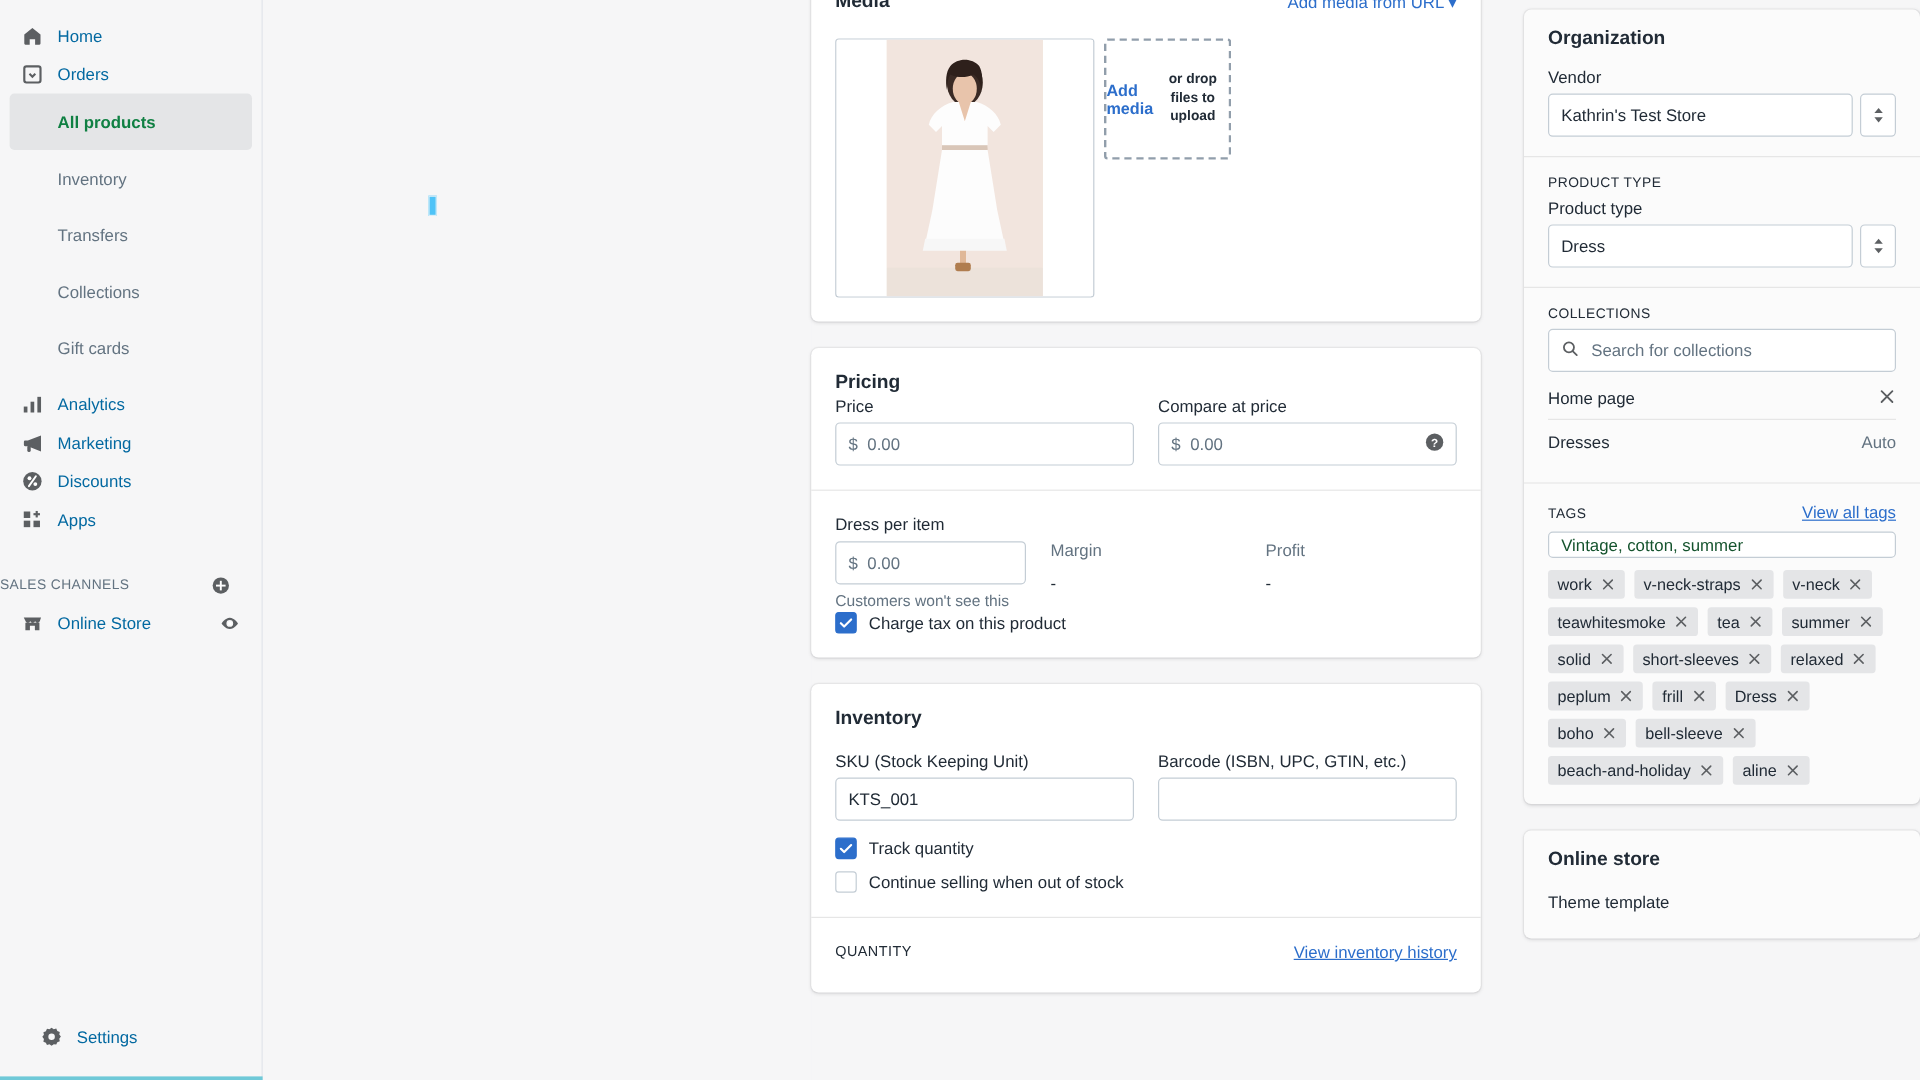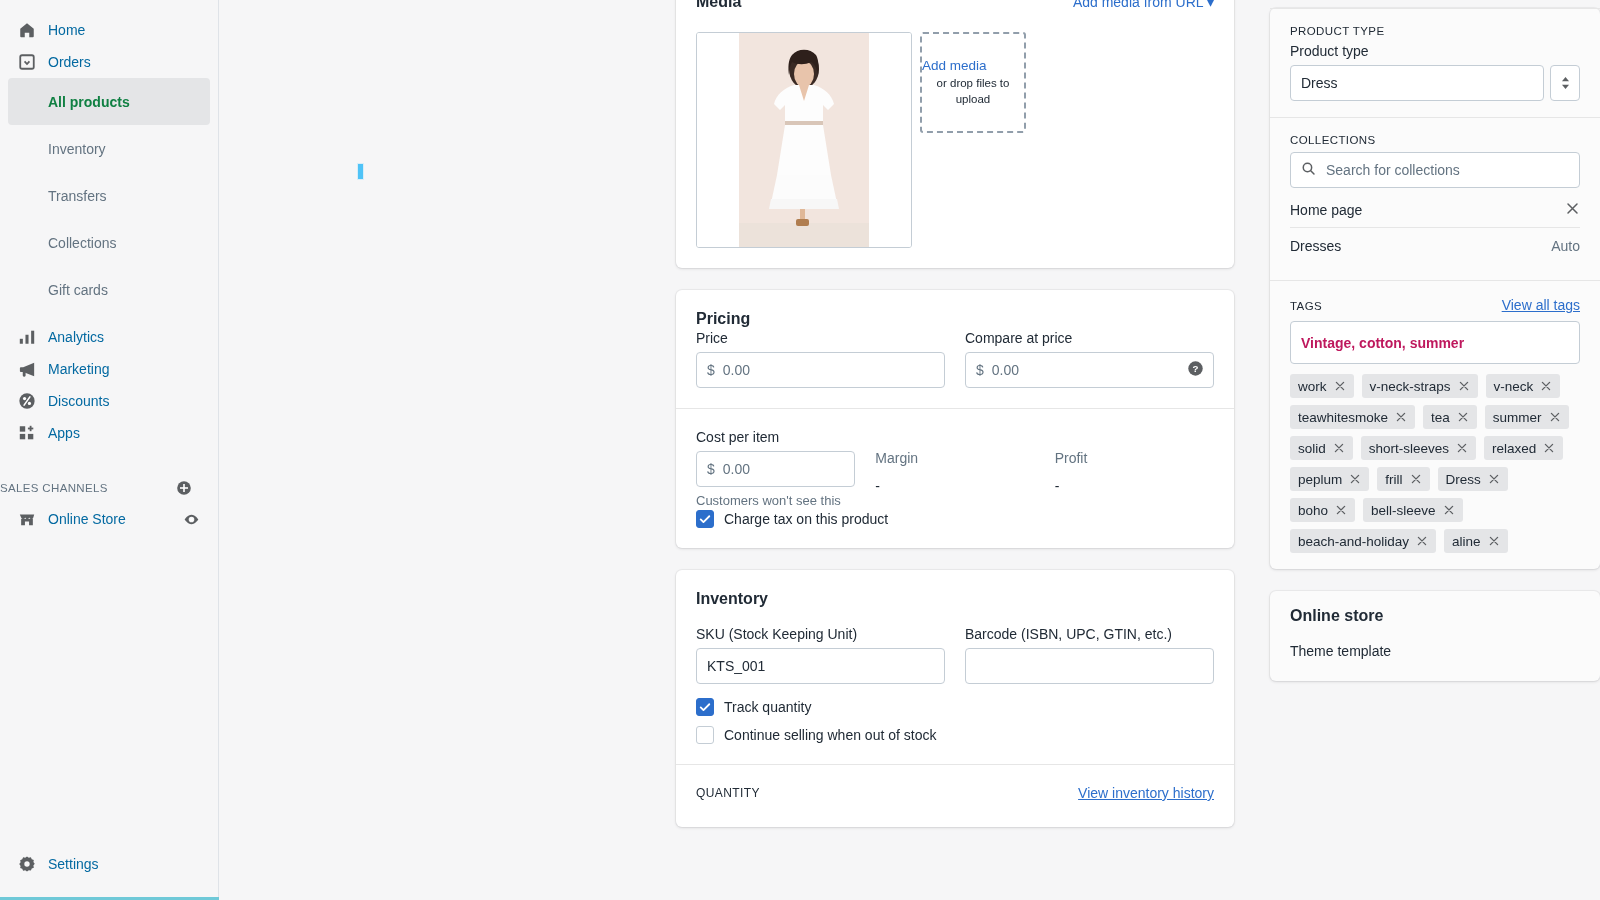--- a/index.html
+++ b/index.html
@@ -59,21 +59,21 @@
   .channels-head {
     display: flex; align-items: center; justify-content: space-between;
     padding: 0 18px 0 0; margin: 8px 8px 2px 0;
     height: 26px;
   }
   .channels-head .t {
     font-size: 11.5px; color: #637381; letter-spacing: .35px;
   }
   .icon-btn { cursor: pointer; display: inline-flex; }
   .settings-row {
-    position: absolute; left: 0; bottom: 20px; width: 219px;
+    position: absolute; left: 16px; bottom: 20px; width: 219px;
   }
 
   
   .center-gap { flex: 0 0 457px; position: relative; background: #f6f6f7; }
   .text-caret {
     position: absolute; left: 138px; top: 163px;
     width: 7px; height: 17px; background: #4fc3f7;
     border: 1px solid #d9eef8;
   }
 
@@ -103,22 +103,22 @@
   .media-body { display: flex; gap: 8px; padding: 0 20px 20px 20px; }
   .thumb {
     width: 216px; height: 216px;
     border: 1px solid #c4cdd5; border-radius: 3px;
     background: #ffffff;
     overflow: hidden; position: relative; cursor: pointer;
   }
   .dropzone {
     width: 106px; height: 101px;
     border: 2px dashed #919eab; border-radius: 3px;
-    display: flex; flex-direction: column; align-items: flex-start; justify-content: center;
-    cursor: pointer; gap: 3px;
+    display: flex; align-items: center; justify-content: center;
+    cursor: pointer; gap: 3px; font-weight: bold;
   }
   .dropzone .a { color: #2c6ecb; font-size: 13.5px; }
   .dropzone .b { color: #212b36; font-size: 11.5px; text-align: center; line-height: 1.35; }
 
   .field-label { font-size: 14px; color: #212b36; margin-bottom: 6px; display: block; }
   .input {
     height: 36px;
     border: 1px solid #c4cdd5;
     border-radius: 4px;
     background: #fff;
@@ -186,23 +186,23 @@
   }
   .coll-row {
     display: flex; align-items: center; justify-content: space-between;
     height: 36px; border-bottom: 1px solid #e6e6e6;
     font-size: 14px; color: #212b36;
   }
   .coll-row.last { border-bottom: none; }
   .coll-row .auto { color: #637381; font-size: 14px; }
   .tags-head { display: flex; align-items: baseline; justify-content: space-between; margin-bottom: 8px; }
   .tag-input {
-    height: 43px; border: 1px solid #c4cdd5; border-radius: 4px; background: #fff;
+    height: 22px; border: 1px solid #c4cdd5; border-radius: 4px; background: #fff;
     display: flex; align-items: center; padding: 0 10px;
-    font-size: 14px; color: #be185d; cursor: text; margin-bottom: 10px; font-weight: bold;
+    font-size: 14px; color: #14532d; cursor: text; margin-bottom: 10px;
   }
   .tag-wrap { display: flex; flex-wrap: wrap; gap: 7px 8px; }
   .tag {
     background: #e4e5e7; border-radius: 3px;
     height: 24px; display: inline-flex; align-items: center; gap: 7px;
     padding: 0 8px; font-size: 13.5px; color: #212b36;
     cursor: default;
   }
   .tag .x { cursor: pointer; display: inline-flex; }
   .rdiv { height: 1px; background: #e6e6e6; }
@@ -411,21 +411,21 @@
             </div>
           </div>
         </div>
       </div>
 
       <div class="section-divider"></div>
 
       <div class="card-pad">
         <div class="row2">
           <div>
-            <span class="field-label">Cost per item</span>
+            <span class="field-label">Dress per item</span>
             <div class="input">
               <span class="prefix">$</span>
               <span class="ph">0.00</span>
             </div>
             <div class="hint">Customers won't see this</div>
           </div>
           <div class="metric" style="padding-top:21px">
             <span class="k">Margin</span>
             <span class="v">-</span>
           </div>
@@ -483,20 +483,35 @@
           <span class="sub-head">QUANTITY</span>
           <span class="link-underline">View inventory history</span>
         </div>
       </div>
     </section>
   </main>
 
   <aside class="right-col">
 
     <section class="rcard" style="margin-top:8px">
+      <div class="rsec">
+        <div class="rtitle">Organization</div>
+        <span class="rlabel">Vendor</span>
+        <div class="select-wrap">
+          <div class="select-box">
+            <span>Kathrin's Test Store</span>
+          </div>
+          <div class="stepper">
+            <svg width="11" height="16" viewBox="0 0 11 16">
+                <path d="M5.5 2 9 6.2H2L5.5 2z" fill="#5c5f62"></path>
+                <path d="M5.5 14 2 9.8h7L5.5 14z" fill="#5c5f62"></path>
+              </svg>
+          </div>
+        </div>
+      </div>
 
       <div class="rdiv"></div>
 
       <div class="rsec">
         <span class="rcaps">PRODUCT TYPE</span>
         <span class="rlabel">Product type</span>
         <div class="select-wrap">
           <div class="select-box">
             <span>Dress</span>
           </div>

